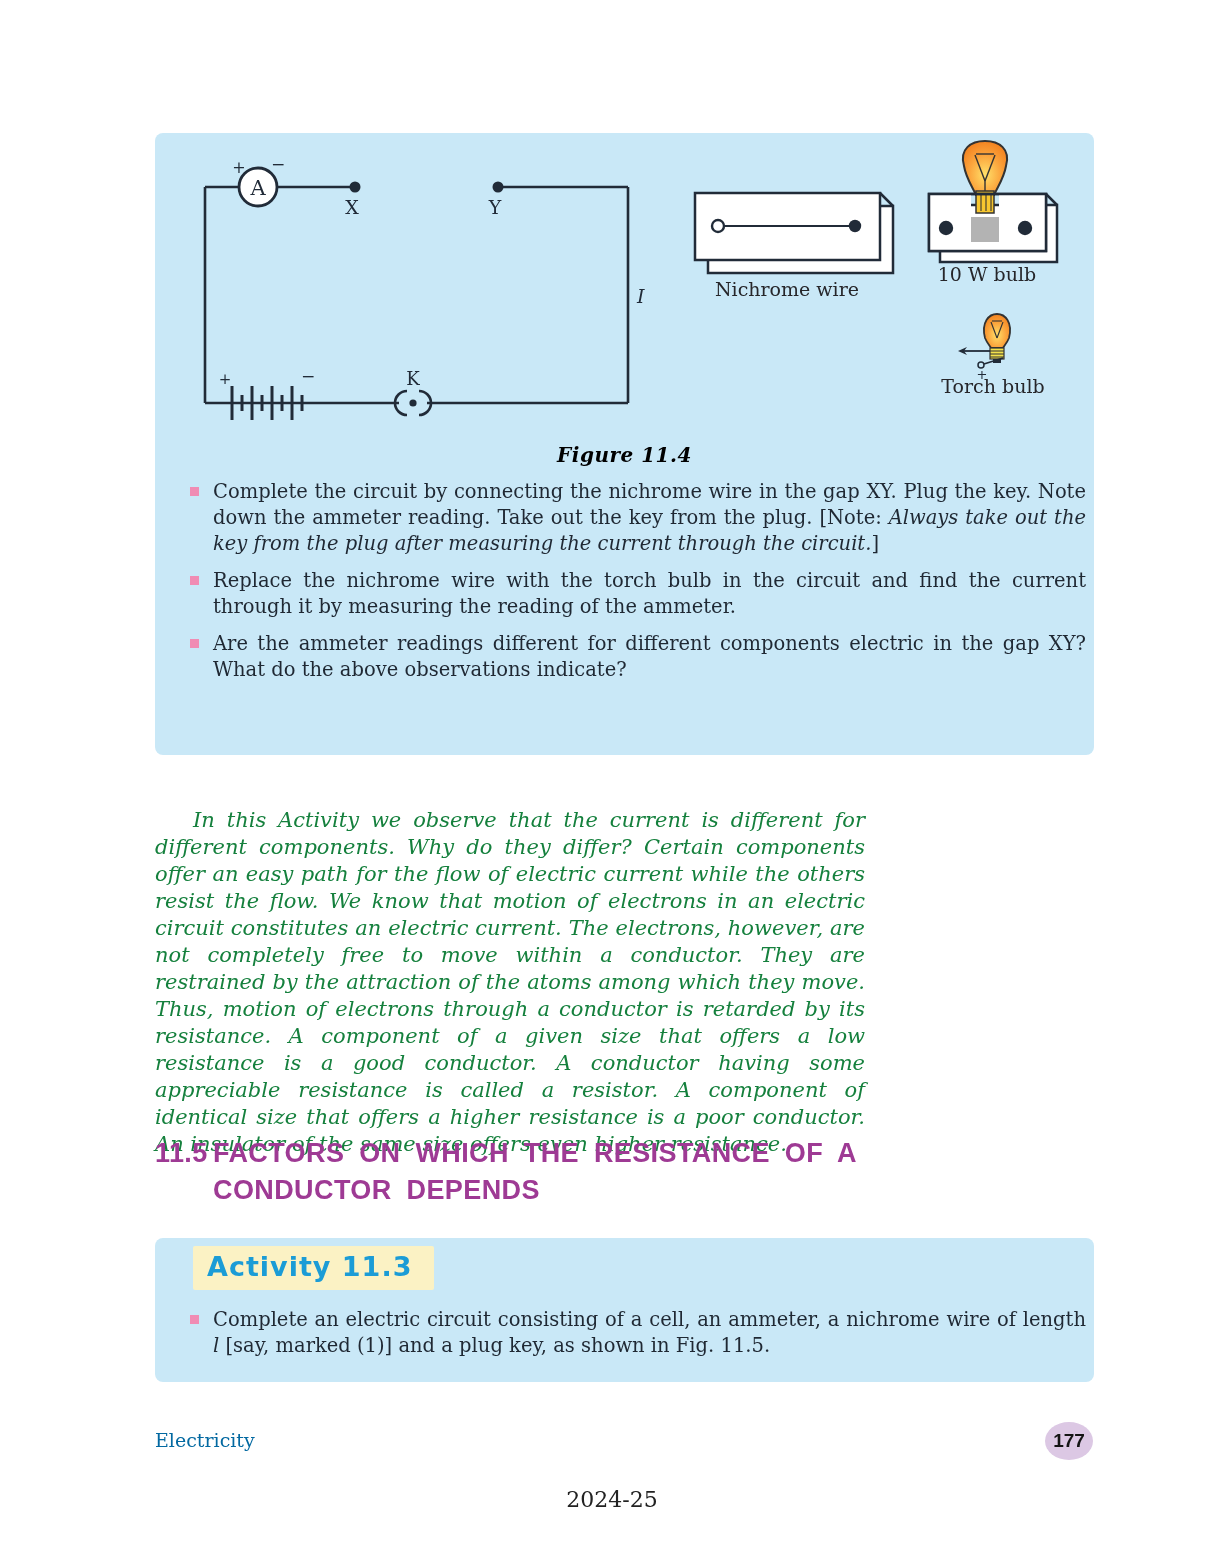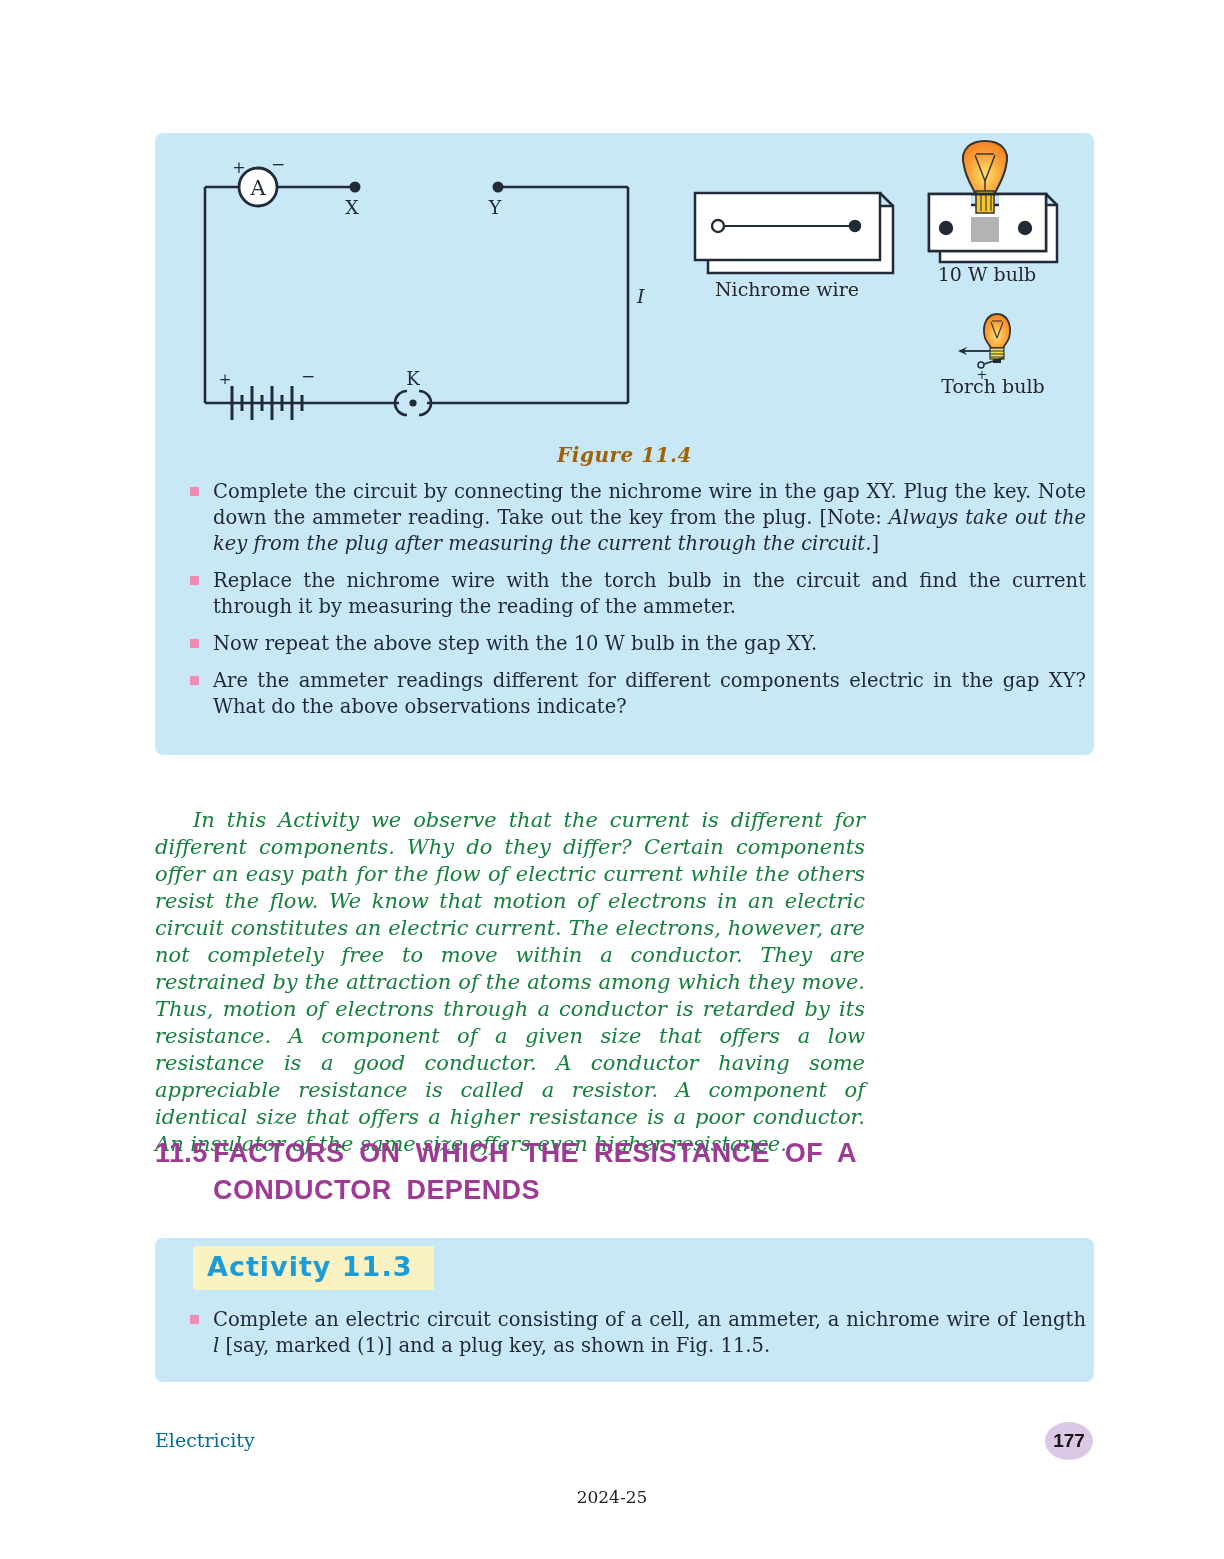--- a/index.html
+++ b/index.html
@@ -23,21 +23,21 @@
     position:absolute;left:155px;width:939px;background:var(--box-blue);
     border-radius:8px;
   }
   .figure-box{top:133px;height:622px;}
   .activity-box{top:1238px;height:144px;}
 
   .circuit-svg{display:block;width:939px;height:308px;}
 
   .fig-caption{
     text-align:center;font-size:20px;font-weight:bold;font-style:italic;
-    margin:2px 0 12px 0;color:#a16207;letter-spacing:.5px;
+    margin:2px 0 12px 0;color:#000000;letter-spacing:.5px;
   }
   ul.bullets{list-style:none;margin:0;padding:0 8px 0 35px;}
   ul.bullets li{
     position:relative;padding-left:23px;margin-bottom:11px;
     font-size:19.5px;line-height:26px;text-align:justify;color:#1F2833;
   }
   ul.bullets li .sq{
     position:absolute;left:0;top:8px;width:9px;height:9px;
     background:var(--bullet-pink);
   }
@@ -76,21 +76,21 @@
   .page-badge{
     position:absolute;left:1045px;top:1422px;width:48px;height:38px;
     background:var(--page-badge-lavender);border-radius:50%;
     display:flex;align-items:center;justify-content:center;
     font-family:"Liberation Sans",sans-serif;font-weight:bold;font-size:19px;
     color:#141414;
     text-align:right;
   }
   .footer-center{
     position:absolute;left:0;top:1487px;width:100%;text-align:center;
-    font-size:17px;color:#222;
+    font-size:22px;color:#222;
   }
 </style>
 </head>
 <body>
 
 <div class="page">
 
   <div class="blue-box figure-box">
 
     <svg class="circuit-svg" viewBox="0 0 939 308">
@@ -216,21 +216,20 @@
       <li>
         <span class="sq"></span>
         <span><span>Complete the circuit by connecting the nichrome wire in the gap XY. Plug the key. Note down the ammeter reading. Take out the key from the plug. [Note: </span><em>Always take out the key from the plug after measuring the current through the circuit.</em><span>]</span></span>
       </li>
       <li>
         <span class="sq"></span>
         <span><span>Replace the nichrome wire with the torch bulb in the circuit and find the current through it by measuring the reading of the ammeter.</span></span>
       </li>
       <li>
         <span class="sq"></span>
-        <span><span>Now repeat the above step with the 10 W bulb in the gap XY.</span></span>
       </li>
       <li>
         <span class="sq"></span>
         <span><span>Are the ammeter readings different for different components electric in the gap XY? What do the above observations indicate?</span></span>
       </li>
     </ul>
   </div>
 
   <p class="body-para">In this Activity we observe that the current is different for different components. Why do they differ? Certain components offer an easy path for the flow of electric current while the others resist the flow. We know that motion of electrons in an electric circuit constitutes an electric current. The electrons, however, are not completely free to move within a conductor. They are restrained by the attraction of the atoms among which they move. Thus, motion of electrons through a conductor is retarded by its resistance. A component of a given size that offers a low resistance is a good conductor. A conductor having some appreciable resistance is called a resistor. A component of identical size that offers a higher resistance is a poor conductor. An insulator of the same size offers even higher resistance.</p>
 

